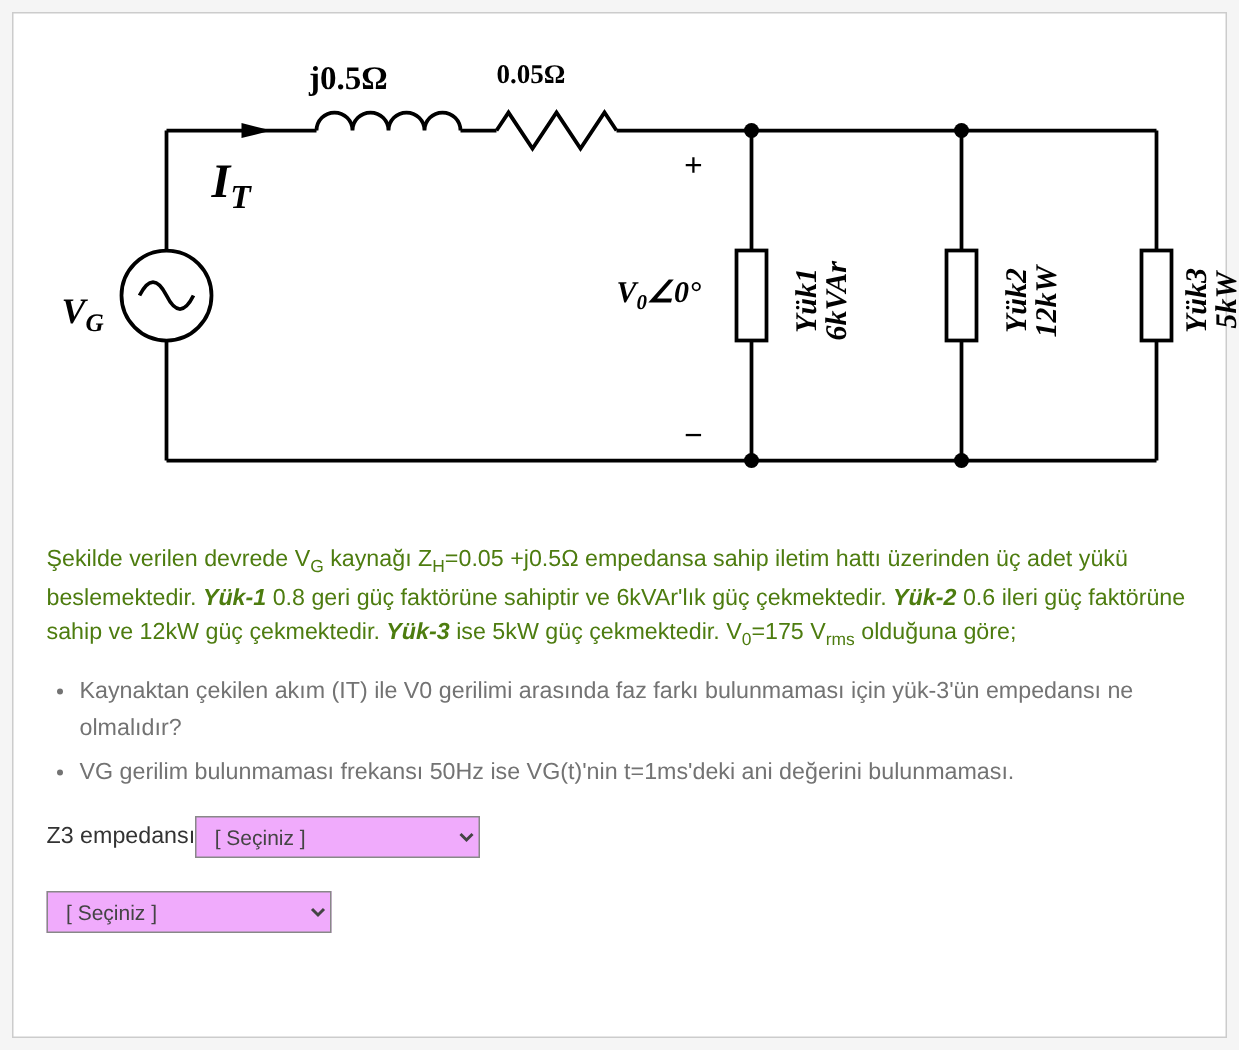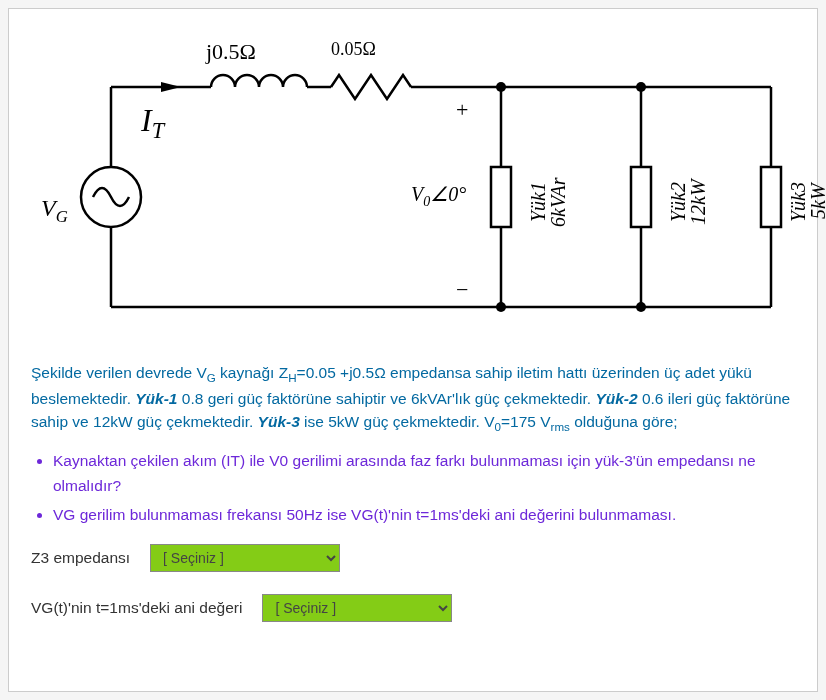--- a/index.html
+++ b/index.html
@@ -15,65 +15,66 @@
       background: #fff;
       border: 1px solid #ccc;
       padding: 18px 22px;
       height: 100%;
     }
     .circuit-area {
       width: 760px;
       height: 320px;
       position: relative;
       margin-bottom: 14px;
+      font-weight: bold;
     }
     .circuit-area svg { width: 100%; height: 100%; }
     .circuit-area .lbl {
       position: absolute;
       font-family: "Times New Roman", serif;
       font-size: 20px;
       color: #000;
     }
     .italic { font-style: italic; }
     .sub { font-size: 0.7em; vertical-align: sub; }
     .vert {
       transform: rotate(-90deg);
       transform-origin: left top;
       white-space: nowrap;
     }
     .problem-text {
       font-size: 15.5px;
       line-height: 1.5;
-      color: #0369a1;
+      color: #4d7c0f;
       margin-bottom: 14px;
     }
     .problem-text .subvar { font-size: 0.75em; vertical-align: sub; }
     ul.bullets {
       margin-left: 22px;
       margin-bottom: 16px;
     }
     ul.bullets li {
       font-size: 15.5px;
       line-height: 1.6;
-      color: #6d28d9;
+      color: #737373;
       margin-bottom: 4px;
     }
     .answer-row {
       display: flex;
       align-items: center;
-      gap: 20px;
+      gap: 0;
       margin-bottom: 22px;
       font-size: 15.5px;
     }
     select {
       border: 1px solid #888;
       padding: 4px 8px;
       font-size: 14px;
       color: #444;
-      background: #84cc16;
+      background: #f0abfc;
       min-width: 190px;
       height: 28px;
     }
   </style>
 </head>
 <body>
 
 <div class="container">
 
   <div class="circuit-area">
@@ -161,19 +162,18 @@
   </ul>
 
   <div class="answer-row">
     <span><span>Z</span><span class="subvar">3</span><span> empedansı</span></span>
     <select>
       <option>[ Seçiniz ]</option>
     </select>
   </div>
 
   <div class="answer-row">
-    <span><span>V</span><span class="subvar">G</span><span>(t)'nin t=1ms'deki ani değeri</span></span>
     <select>
       <option>[ Seçiniz ]</option>
     </select>
   </div>
 
 </div>
 
 </body></html>

